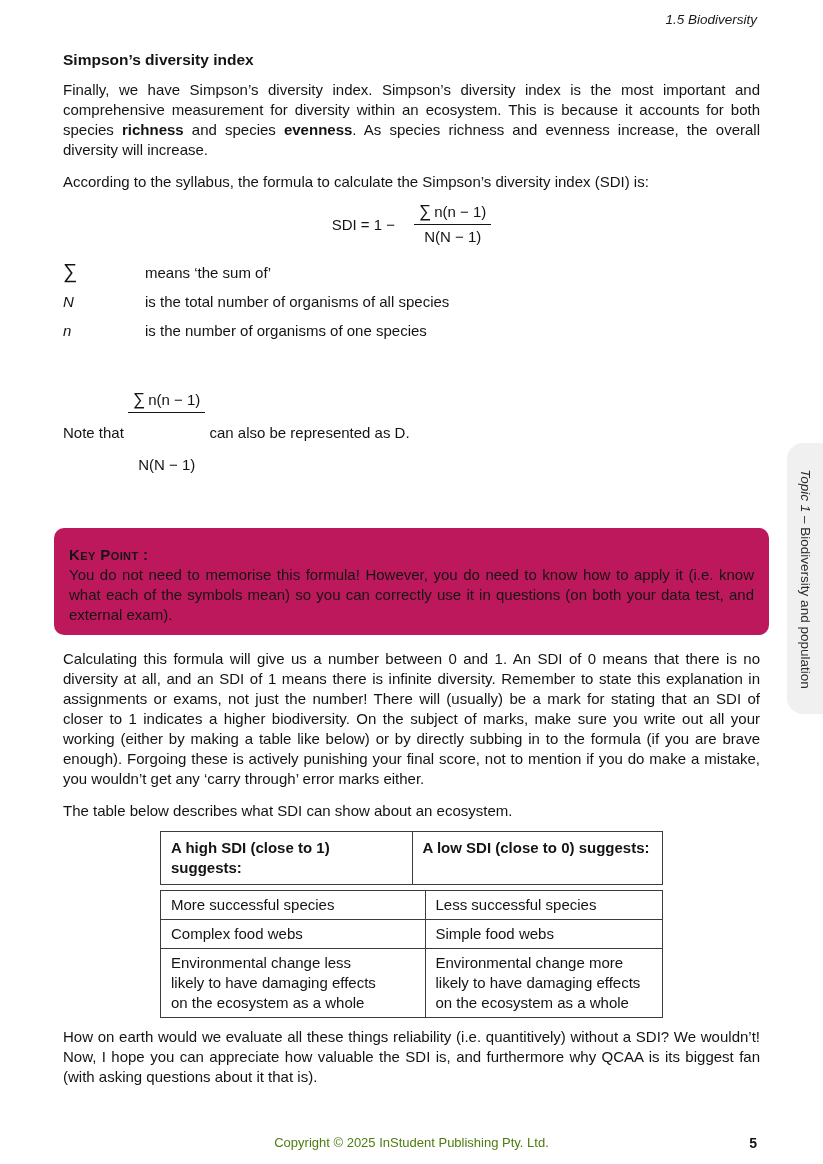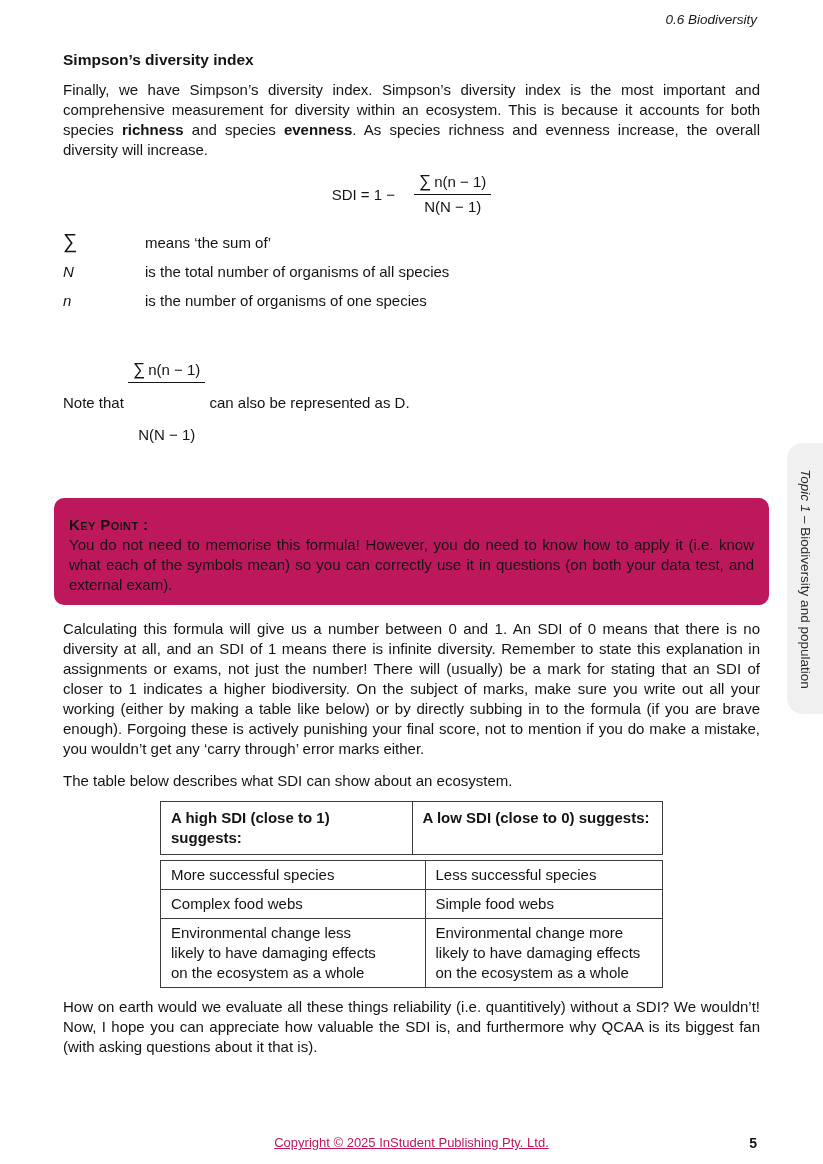--- a/index.html
+++ b/index.html
@@ -74,37 +74,38 @@
   }
   .side-tab-text {
     position:absolute; top:50%; left:50%;
     transform:translate(-50%,-50%) rotate(90deg);
     white-space:nowrap; font-size:13.5px; color:#2b2b2b;
   }
   .side-tab-text .topic { font-style:italic; }
 
   
   .page-footer { position:absolute; top:1133px; left:0; width:823px; }
-  .copyright { text-align:center; font-size:13px; color:#be185d;text-decoration:underline; }
+  .copyright { text-align:center; font-size:13px; color:#4d7c0f; }
   .page-number {
     position:absolute; right:66px; top:0;
     font-weight:bold; font-size:14px;
   }
 </style>
 </head>
 <body>
 
-<div class="running-header">0.6 Biodiversity</div>
+<div class="running-header">1.5 Biodiversity</div>
 
 <div class="content">
 
   <h2 class="section-title">Simpson’s diversity index</h2>
 
   <p><span>Finally, we have Simpson’s diversity index.  Simpson’s diversity index is the most important and comprehensive measurement for diversity within an ecosystem. This is because it accounts for both species </span><b>richness</b><span> and species </span><b>evenness</b><span>.  As species richness and evenness increase, the overall diversity will increase.</span></p>
 
+  <p class="single-line">According to the syllabus, the formula to calculate the Simpson’s diversity index (SDI) is:</p>
 
   <div class="formula-display">
     <span class="lhs">SDI = 1 −</span>
     <span class="frac">
       <span class="num"><span class="sigma">∑</span> <span class="math">n(n − 1)</span></span>
       <span class="den math">N(N − 1)</span>
     </span>
   </div>
 
   <div class="sym-list">

